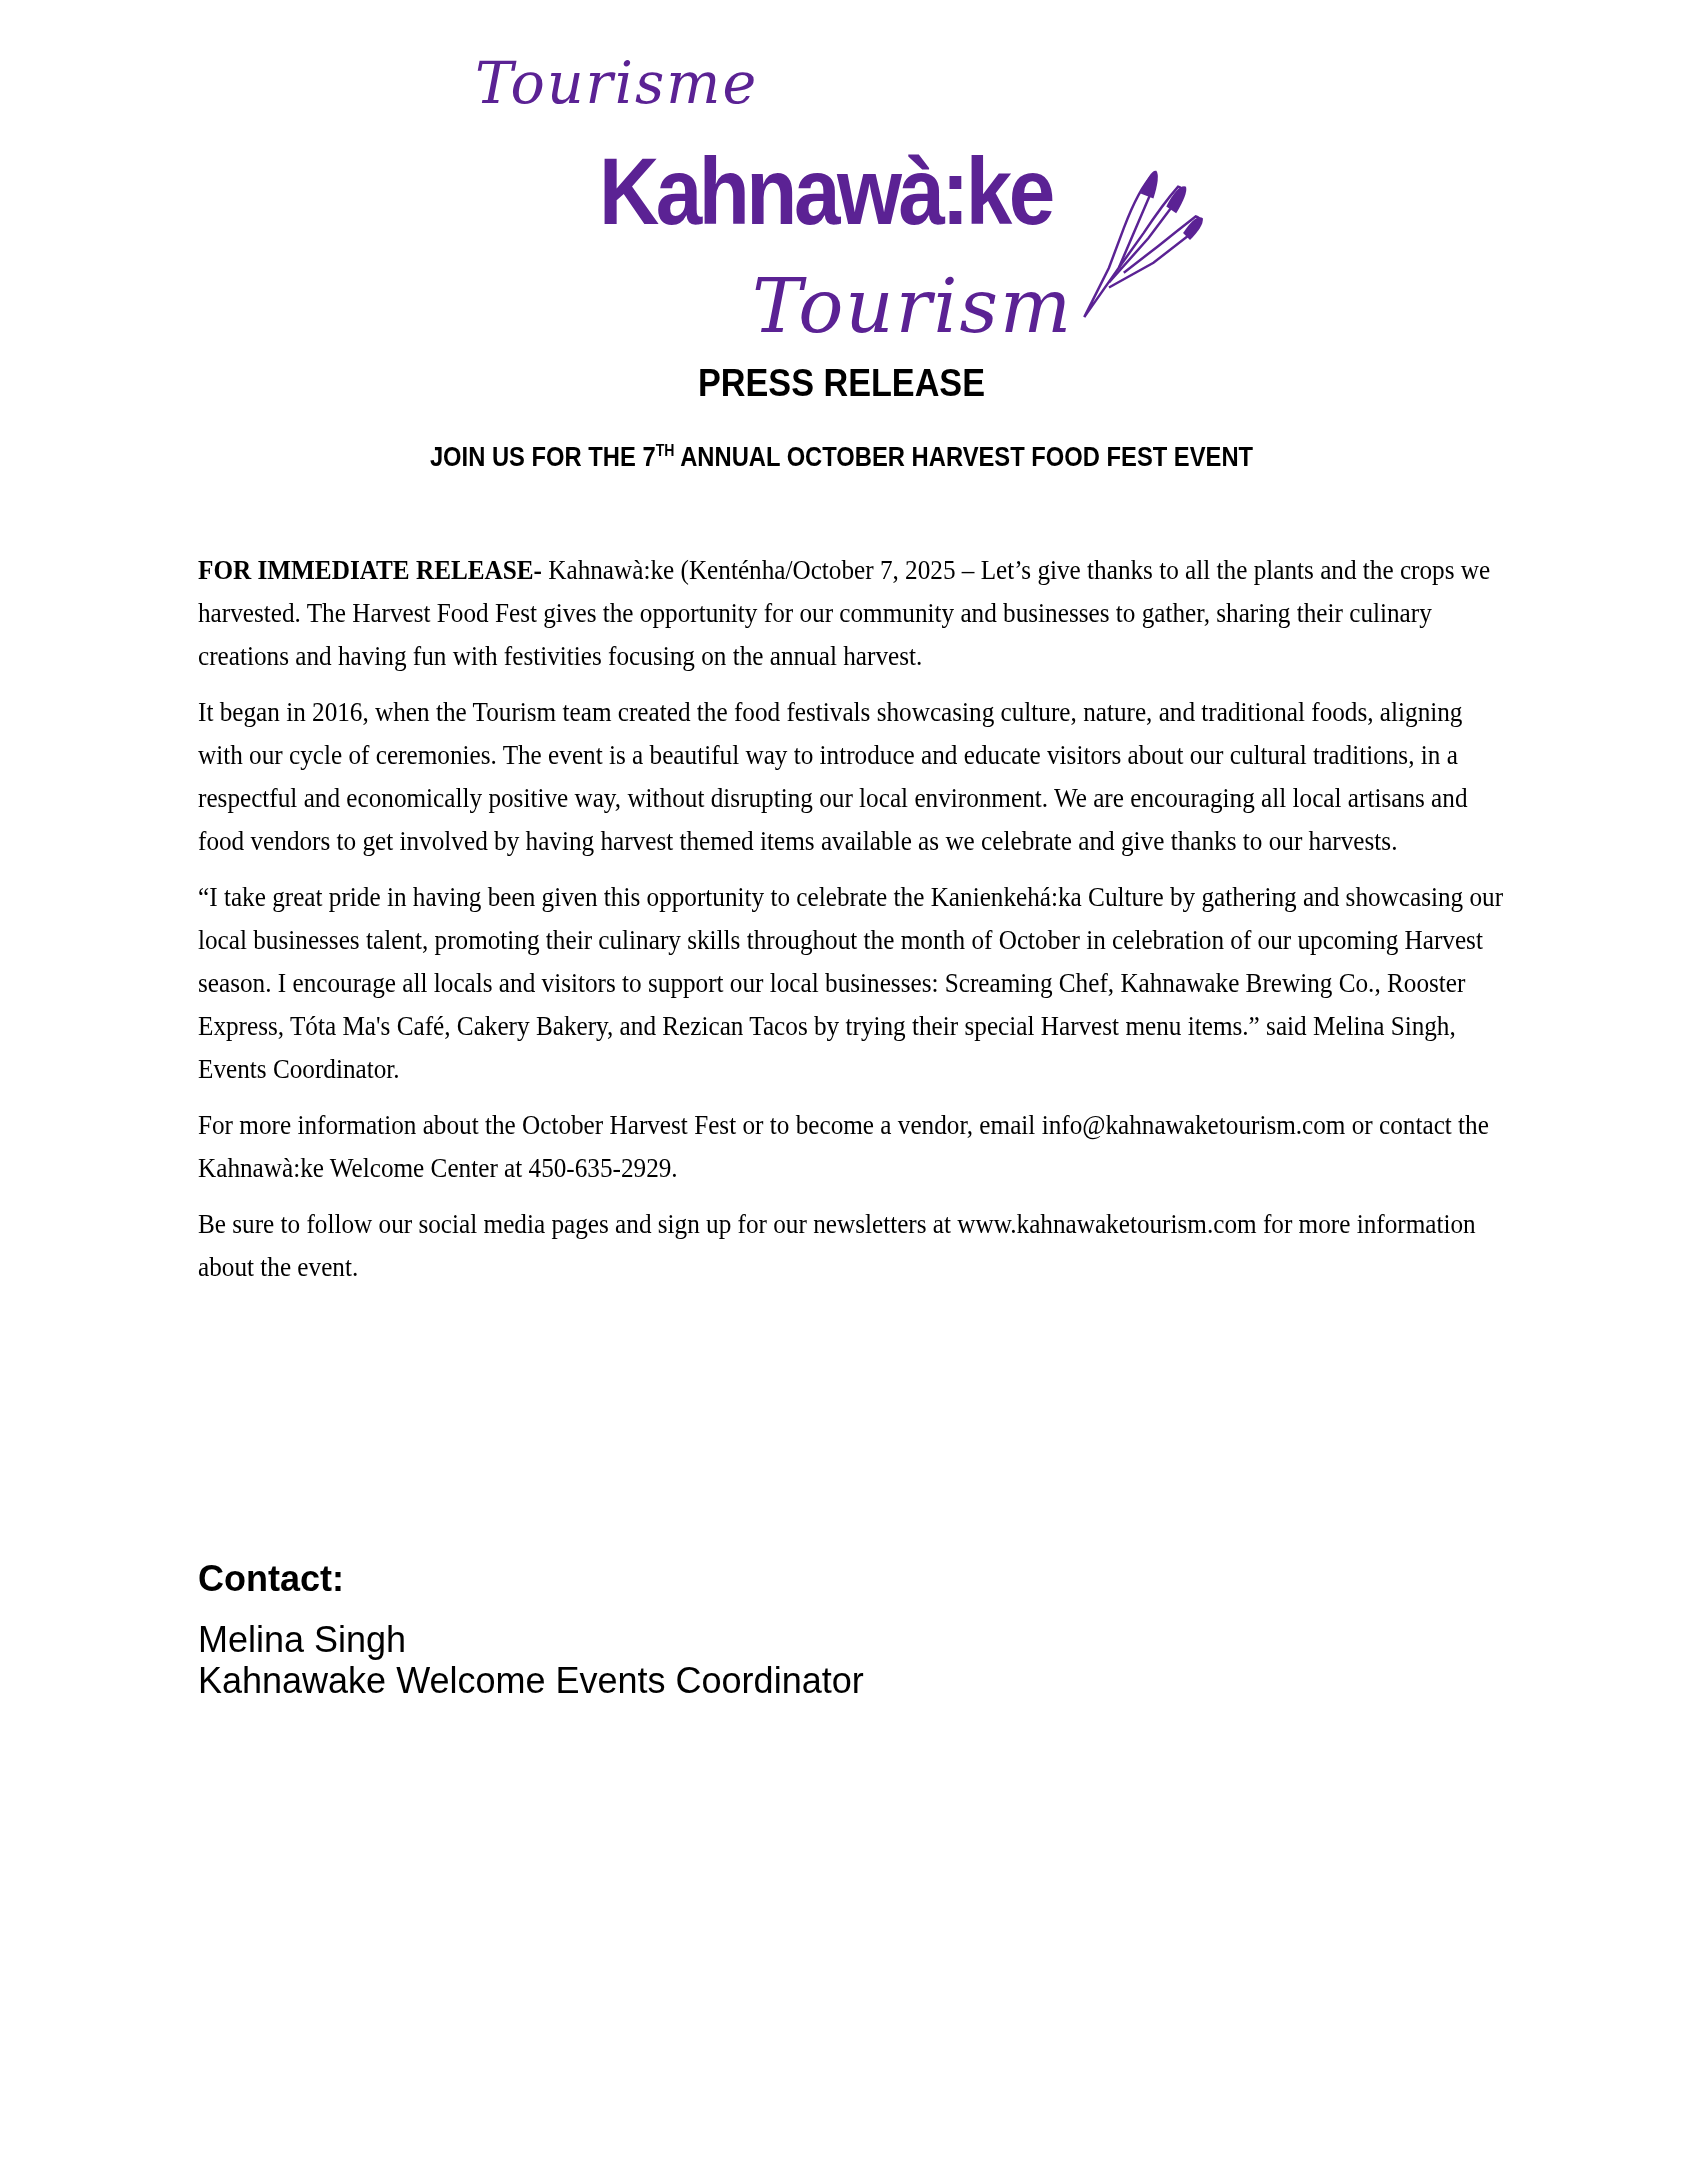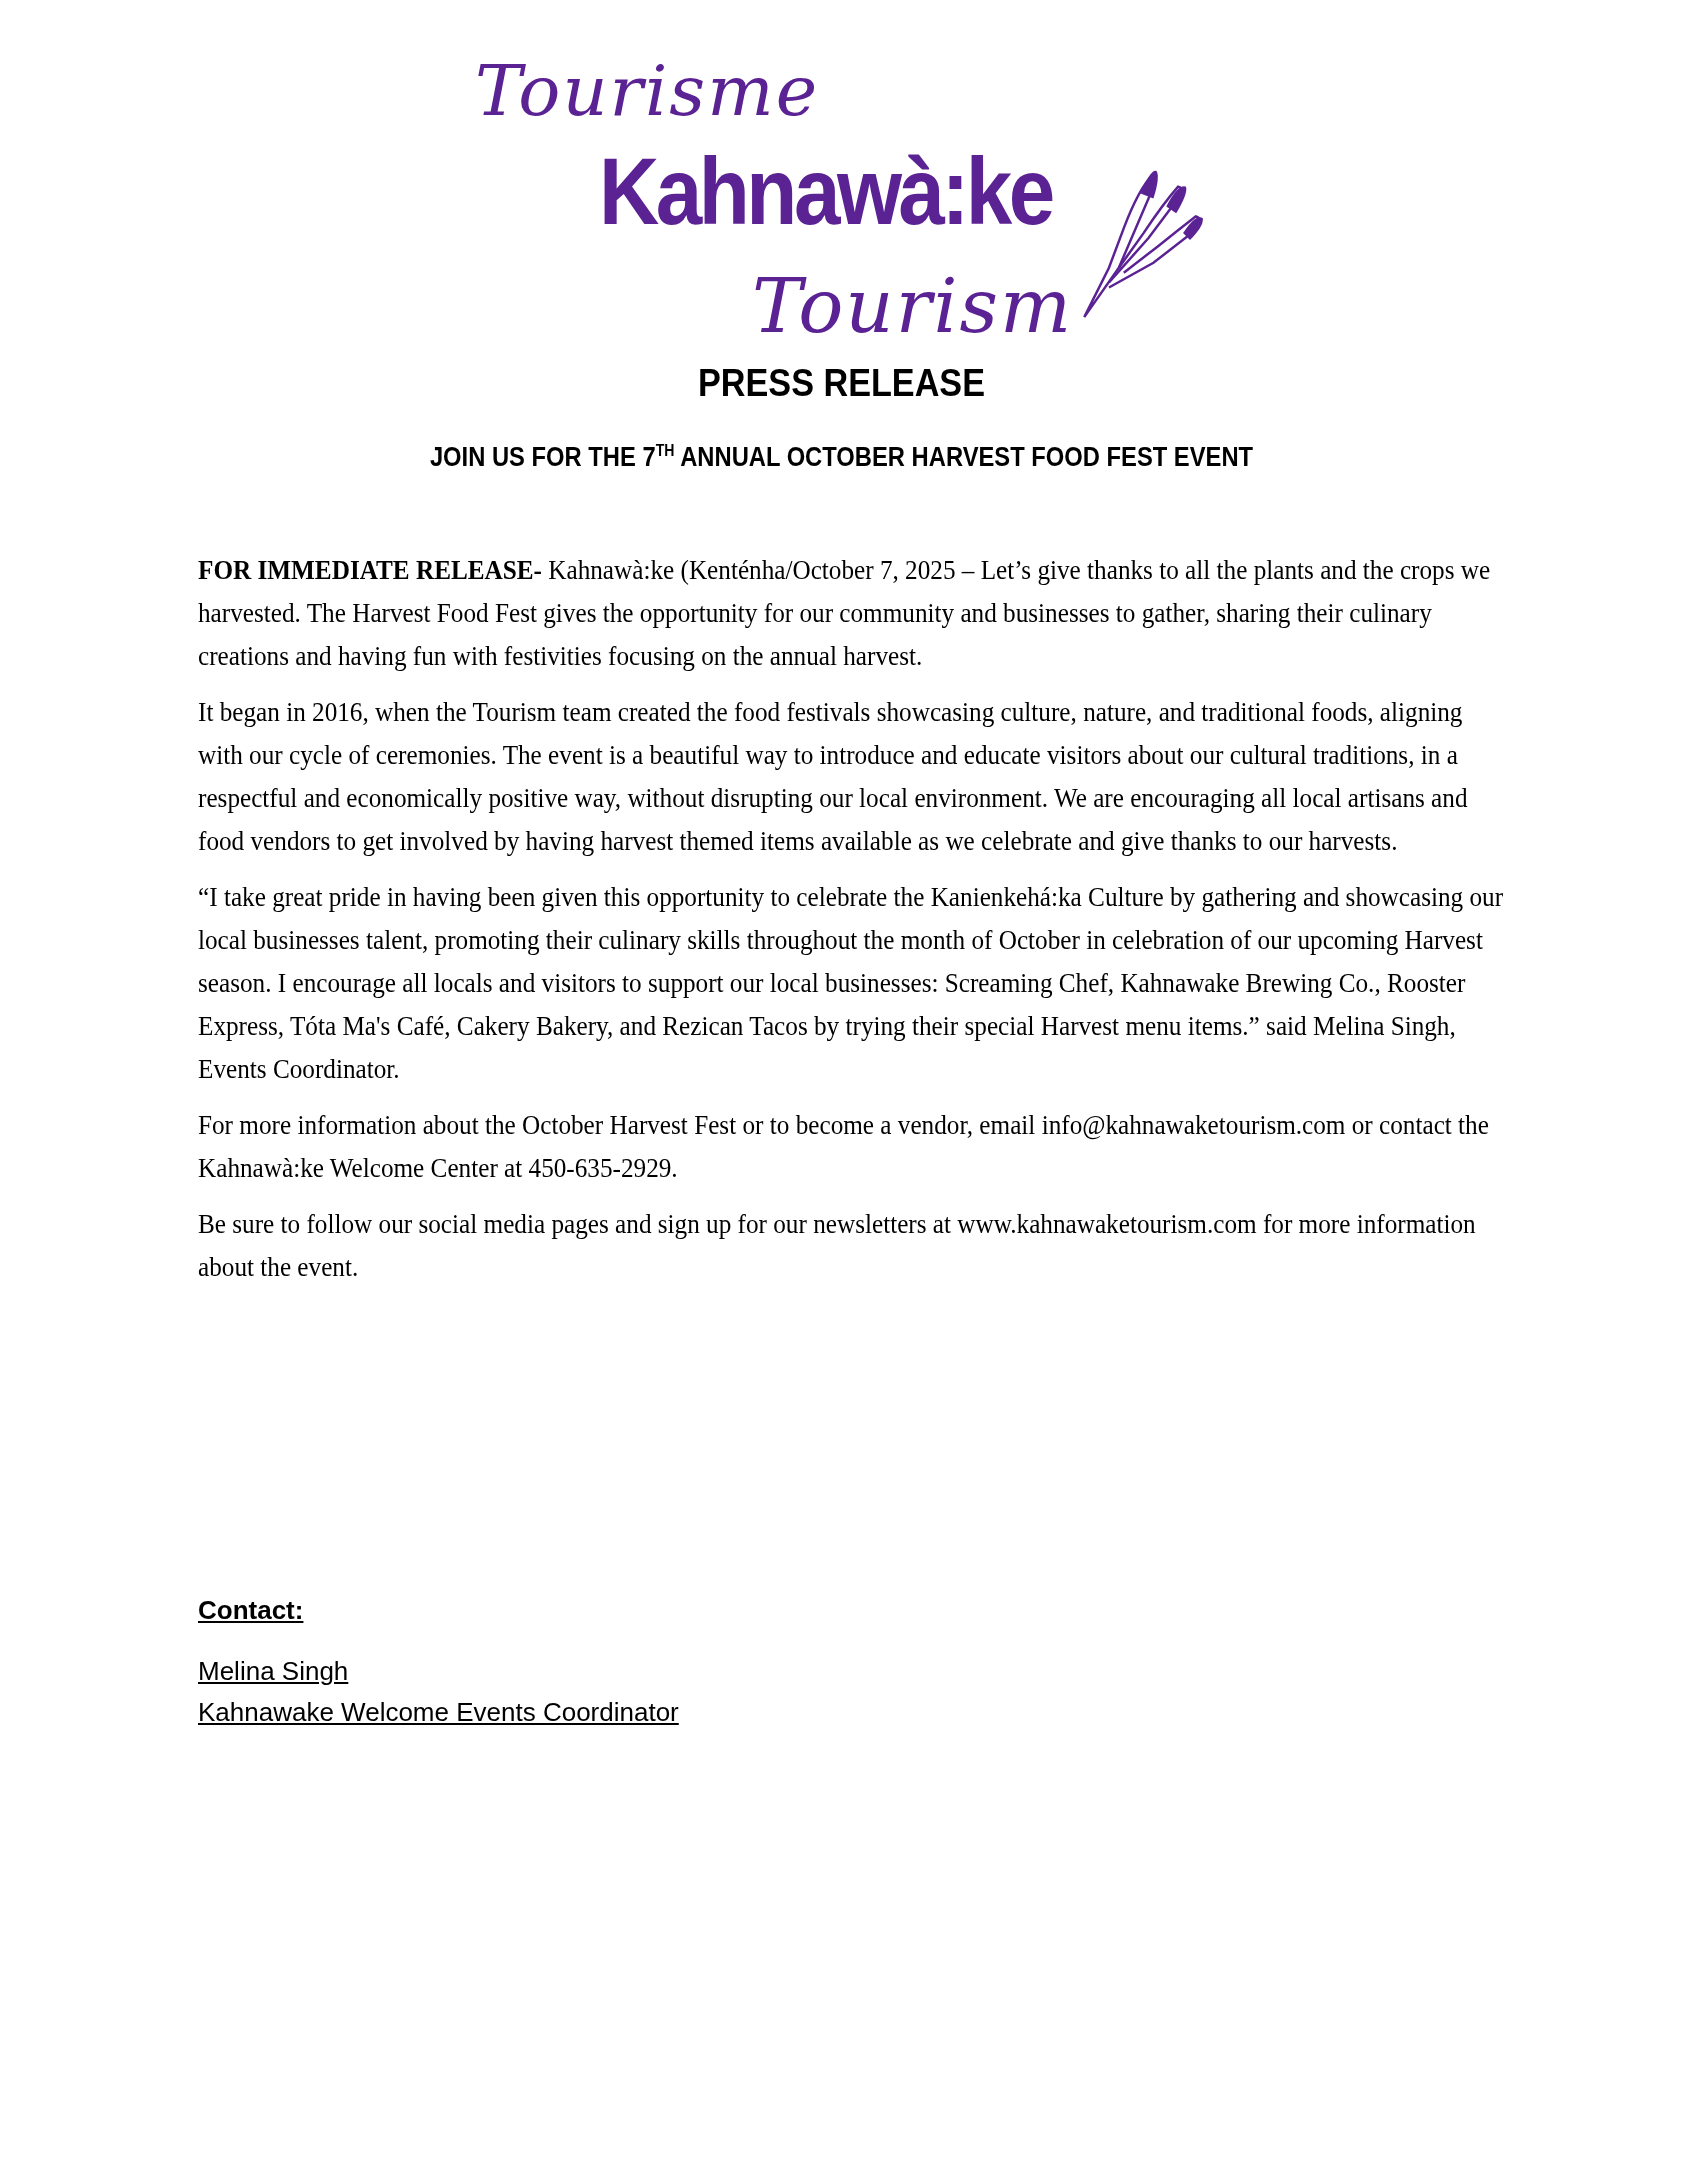--- a/index.html
+++ b/index.html
@@ -1,28 +1,28 @@
 <!DOCTYPE html>
 <html><head>
 <meta charset="utf-8">
 <style>
   html, body { margin: 0; padding: 0; background: #ffffff; }
   body { width: 1683px; height: 2178px; position: relative; overflow: hidden; font-family: "Liberation Sans", sans-serif; color: #000; }
   .logo { position: absolute; left: 465px; top: 50px; width: 772px; height: 277px; }
   .logo .script { font-family: "DejaVu Serif", serif; font-style: italic; color: #5b2294; font-weight: normal; position: absolute; letter-spacing: 2px; }
-  .logo .s1 { left: 10px; top: 0px; font-size: 70px; }
+  .logo .s1 { left: 10px; top: 0px; font-size: 57px; }
   .logo .s2 { left: 287px; top: 168px; font-size: 75px; margin-top: 44px; }
   .logo .brand { position: absolute; left: 134px; top: 94px; font-family: "Liberation Sans", sans-serif; font-weight: bold; font-size: 95px; color: #5b2294; letter-spacing: -4px; transform: scaleX(0.88); transform-origin: left top; line-height: 1; }
   .logo .feather { position: absolute; left: 614px; top: 109px; }
   .title { position: absolute; top: 362px; left: 0; width: 1683px; text-align: center; font-size: 38px; font-weight: bold; transform: scaleX(0.9); }
   .subtitle { position: absolute; top: 442px; left: 0; width: 1683px; text-align: center; font-size: 27px; font-weight: bold; transform: scaleX(0.88); }
   .subtitle sup { font-size: 16px; }
   .body { position: absolute; left: 198px; top: 548px; width: 1307px; font-size: 28px; line-height: 43px; font-family: Liberation Serif, serif; }
   .body p { margin: 0 0 13px 0; transform: scaleX(0.9); transform-origin: left top; width: 111%; }
-  .contact { position: absolute; left: 198px; top: 1590px; font-size: 26px; line-height: 41px; text-decoration: underline; }
+  .contact { position: absolute; left: 198px; top: 1558px; font-size: 36px; line-height: 41px; }
   .contact .label { font-weight: bold; margin-bottom: 20px; display: block; }
   .contact div { transform-origin: left; }
 </style>
 </head>
 <body>
 
 <div class="logo">
   <div class="script s1">Tourisme</div>
   <div class="brand">Kahnawà:ke</div>
   <div class="script s2">Tourism</div>

